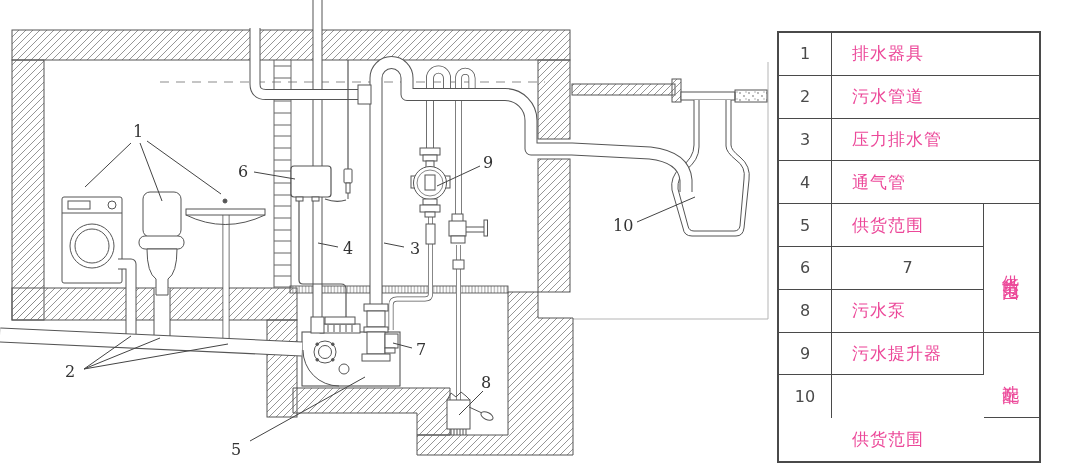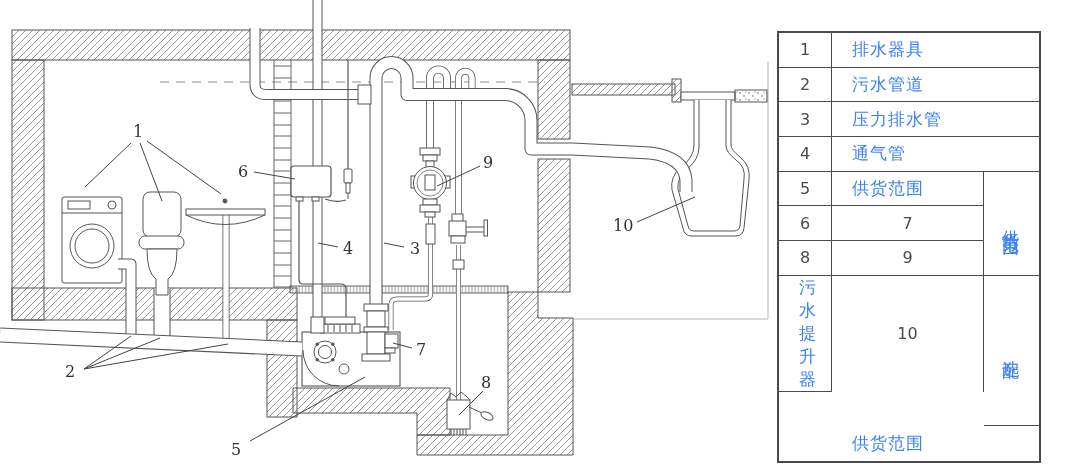--- a/index.html
+++ b/index.html
@@ -3,21 +3,21 @@
 <meta charset="utf-8">
 <style>
   html,body{margin:0;padding:0;background:#fff;}
   .stage{position:relative;width:1075px;height:471px;background:#fff;overflow:hidden;
          font-family:"DejaVu Sans","Liberation Sans",sans-serif;}
   svg{position:absolute;left:0;top:0;}
   .legend{position:absolute;left:777px;top:31px;width:260px;height:428px;
           border:2px solid #4a4a4a;display:grid;
           grid-template-columns:53px 152px 1fr;
           grid-template-rows:repeat(10,1fr);background:#fff;}
-  .cell{display:flex;align-items:center;color:#3b82f6;}
+  .cell{display:flex;align-items:center;color:#ec4899;}
   .num{justify-content:center;font-size:16px;color:#4a4a4a;}
   .name{padding-left:20px;font-size:17px;letter-spacing:1px;}
   .vert{justify-content:center;font-size:17px;
         writing-mode:vertical-rl;text-orientation:upright;letter-spacing:3px;}
   .bb{border-bottom:1.5px solid #4a4a4a;}
   .br{border-right:1.5px solid #4a4a4a;}
   text{font-family:"DejaVu Serif","Liberation Serif",serif;font-size:16px;fill:#333;}
 </style>
 </head>
 <body>
@@ -260,20 +260,21 @@
 
   <div class="cell num bb br">5</div>
   <div class="cell name bb br">供货范围</div>
   <div class="cell vert bb" style="grid-column:3;grid-row:5/8">供货范围</div>
 
   <div class="cell num bb br">6</div>
 
   <div class="cell num bb br">7</div>
 
   <div class="cell num bb br">8</div>
+  <div class="cell name bb br">污水泵</div>
   <div class="cell vert bb" style="grid-column:3;grid-row:8/10">选配</div>
 
   <div class="cell num bb br">9</div>
   <div class="cell name bb br">污水提升器</div>
 
   <div class="cell num br">10</div>
   <div class="cell name" style="grid-column:2/4">供货范围</div>
 </div>
 
 </div>

